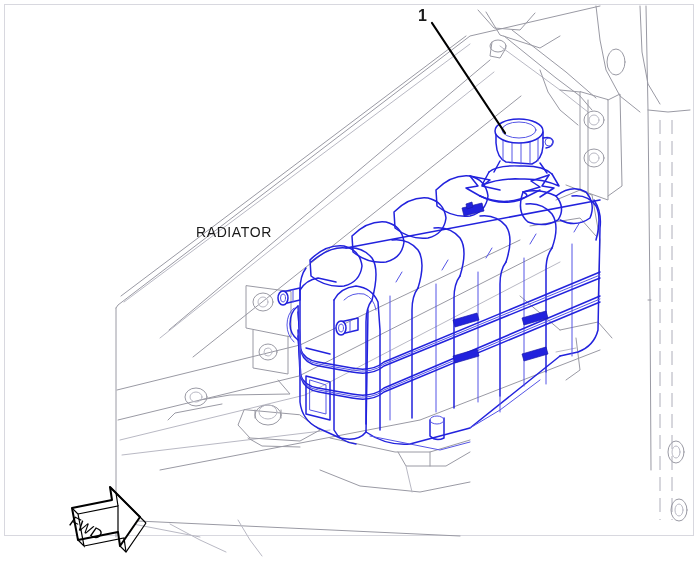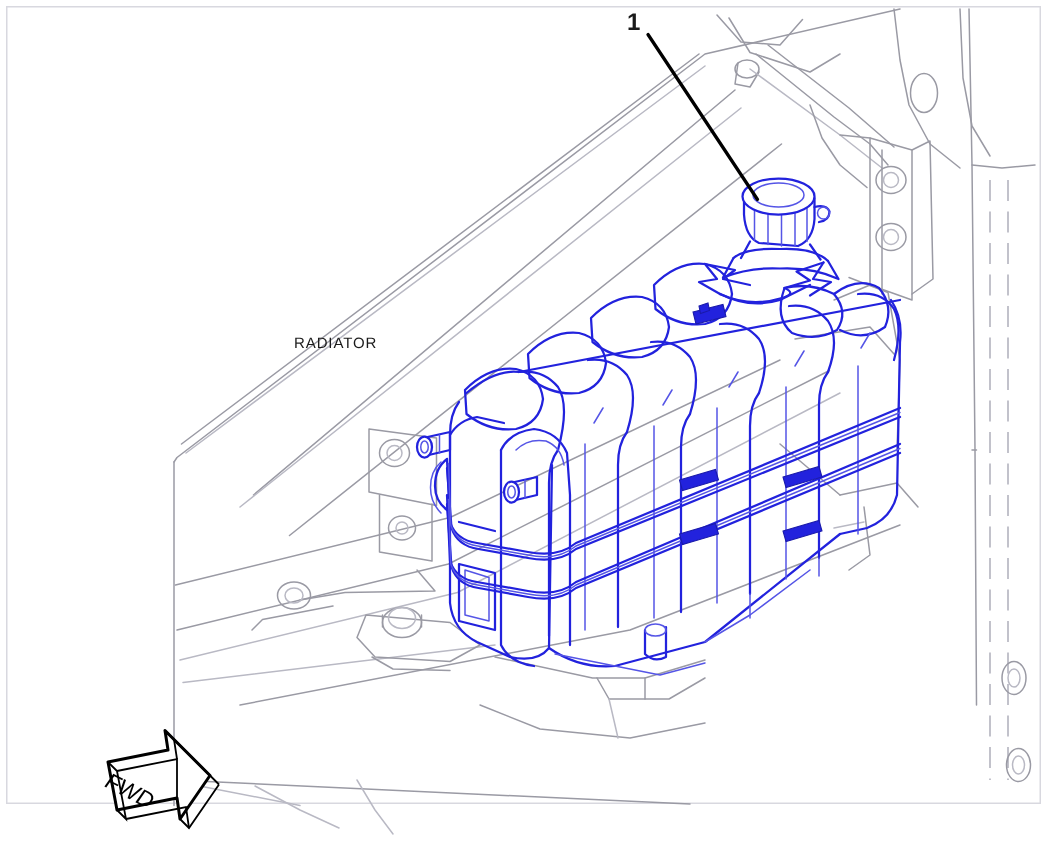--- a/index.html
+++ b/index.html
@@ -34,21 +34,21 @@
   }
   .label-text {
     position: absolute;
     color: #1a1a1a;
     font-family: "Liberation Sans", sans-serif;
     white-space: nowrap;
   }
   #radiator-label {
     left: 196px;
     top: 224px;
-    font-size: 10px;
+    font-size: 14px;
     letter-spacing: 0.6px;
   }
   #callout-1-label {
     left: 418px;
     top: 7px;
     font-size: 16px;
     font-weight: bold;
   }
   #fwd-label {
     left: 76px;

